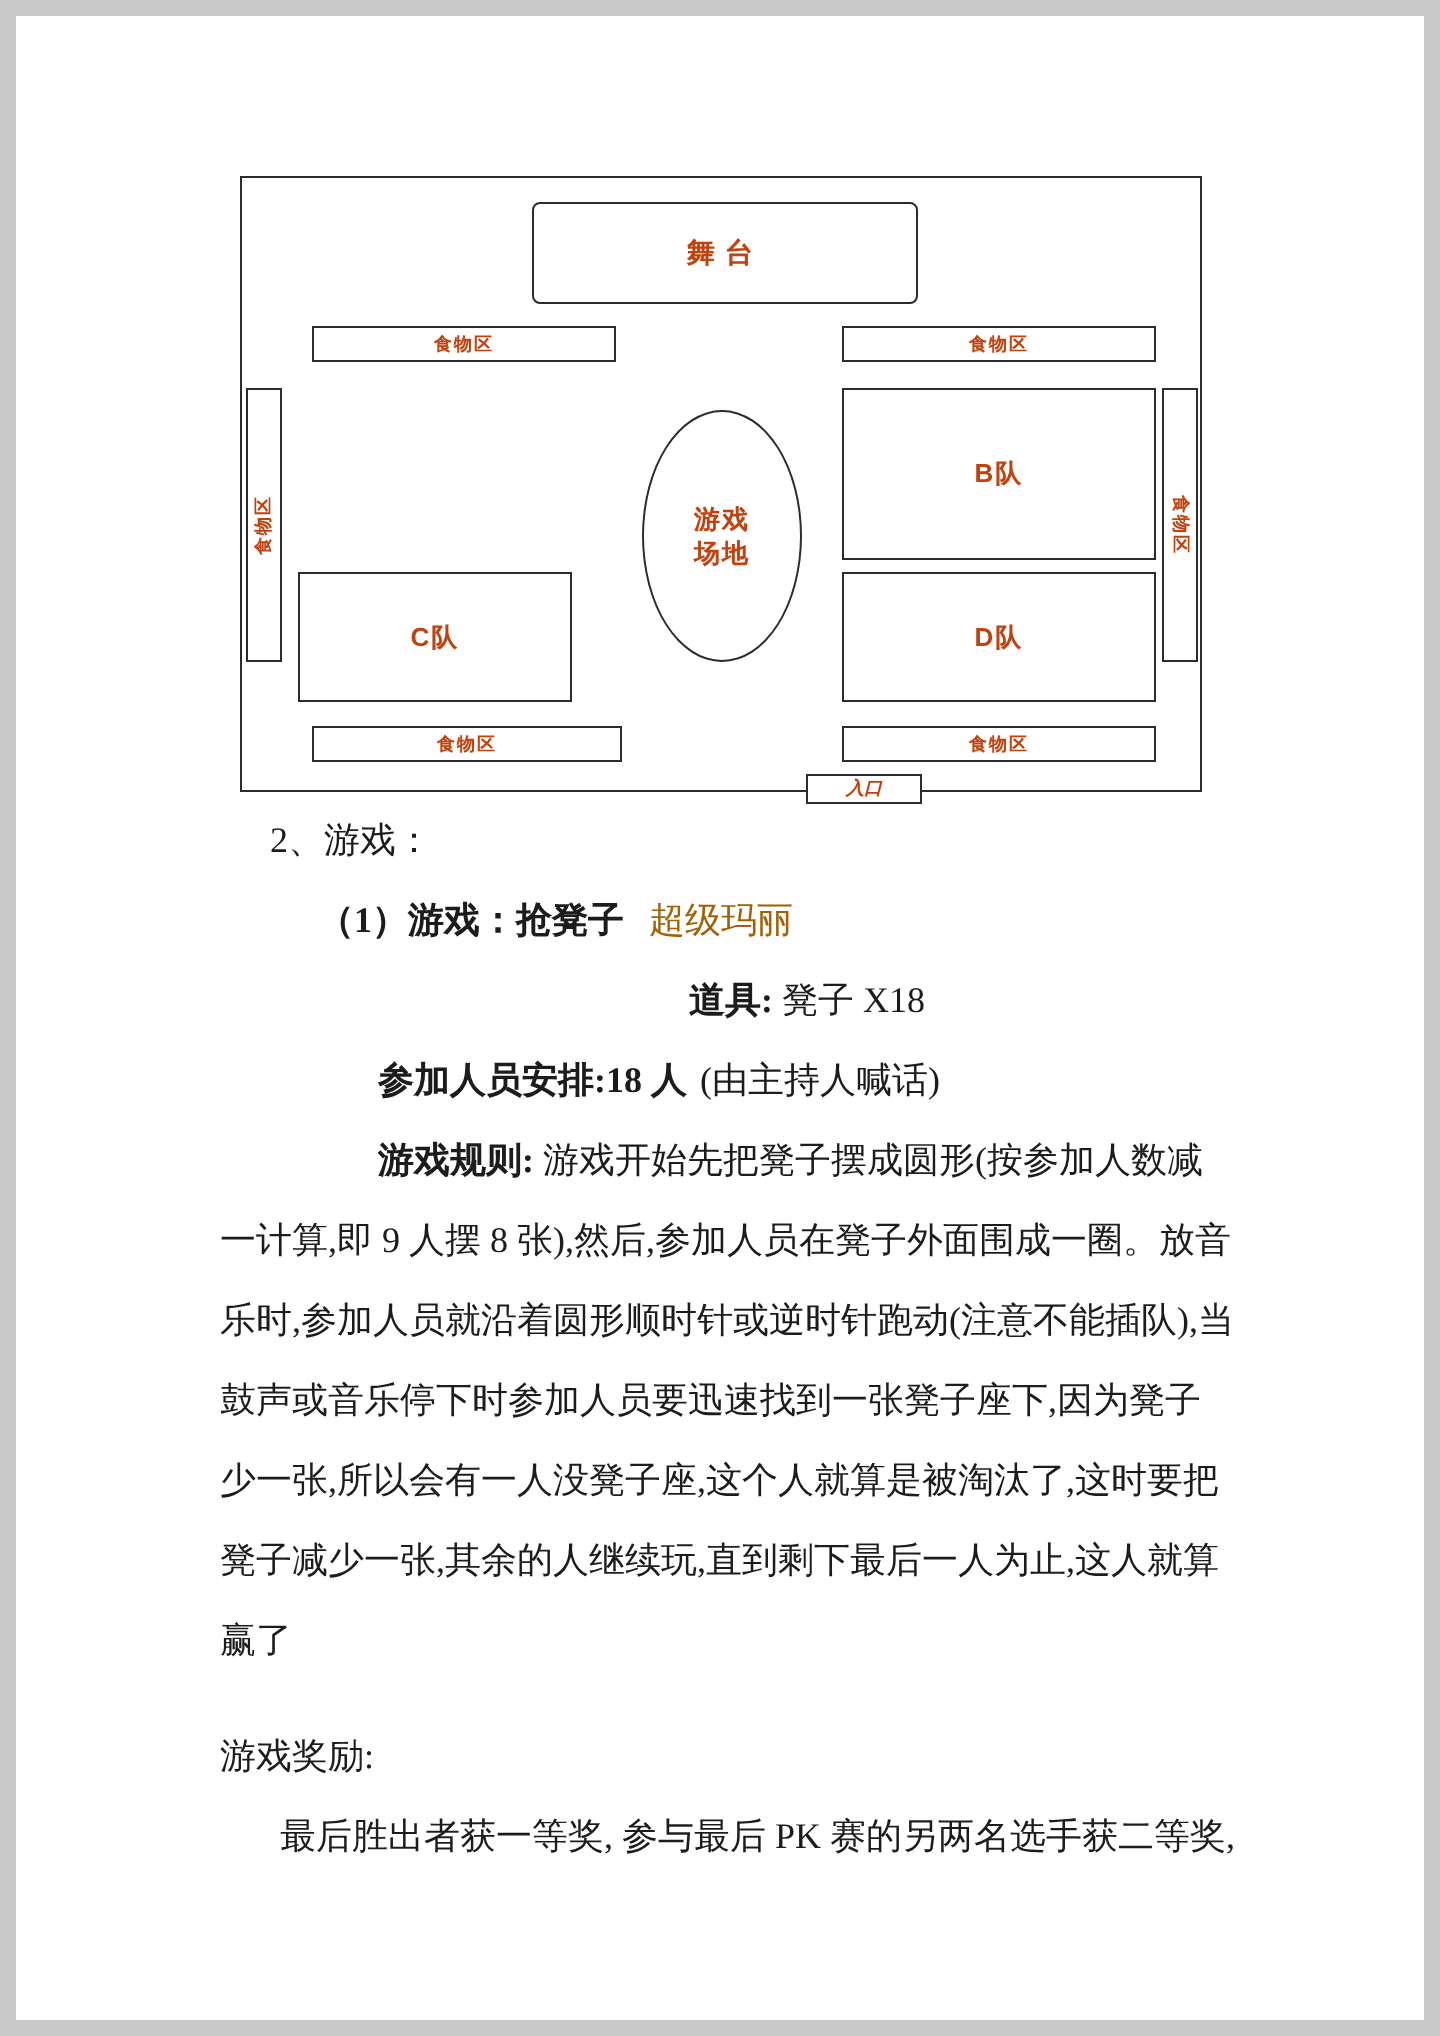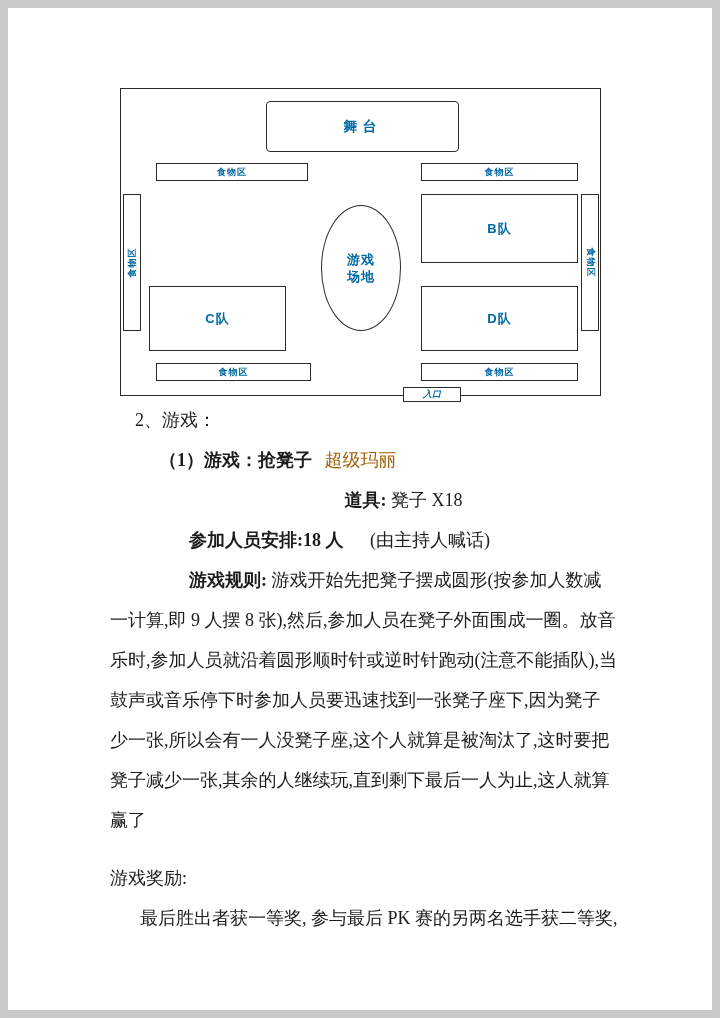--- a/index.html
+++ b/index.html
@@ -27,32 +27,32 @@
   }
   .dbox {
     position: absolute;
     border: 1px solid #2b2b2b;
     background: #fff;
     display: flex;
     align-items: center;
     justify-content: center;
     font-family: "Liberation Sans", "DejaVu Sans", sans-serif;
     font-weight: bold;
-    color: #0369a1;
+    color: #c2410c;
     box-sizing: border-box;
   }
   .stage  { left: 145px; top: 12px;  width: 193px; height: 51px; border-radius: 4px; font-size: 14px; letter-spacing: 5px; }
   .food-h { font-size: 9px; letter-spacing: 1px; }
   .ftl { left: 35px;  top: 74px;  width: 152px; height: 18px; }
   .ftr { left: 300px; top: 74px;  width: 157px; height: 18px; }
   .fbl { left: 35px;  top: 274px; width: 155px; height: 18px; }
   .fbr { left: 300px; top: 274px; width: 157px; height: 18px; }
   .team { font-size: 13px; letter-spacing: 1px; }
   .ta { left: 28px;  top: 105px; width: 159px; height: 69px; }
-  .tb { left: 300px; top: 105px; width: 157px; height: 69px; }
+  .tb { left: 300px; top: 105px; width: 157px; height: 86px; }
   .tc { left: 28px;  top: 197px; width: 137px; height: 65px; align-items: center; }
   .td { left: 300px; top: 197px; width: 157px; height: 65px; }
   .fleft  { left: 2px;   top: 105px; width: 18px; height: 137px; }
   .fright { left: 460px; top: 105px; width: 18px; height: 137px; }
   .vtext { white-space: nowrap; font-size: 9px; letter-spacing: 1px; }
   .fleft  .vtext { transform: rotate(-90deg); }
   .fright .vtext { transform: rotate(90deg); }
   .ellipse {
     left: 200px; top: 116px;
     width: 80px; height: 126px;
@@ -82,21 +82,21 @@
   .content p { margin: 0; }
   .p-section      { padding-left: 25px; }
   .p-game         { padding-left: 25px; }
   .p-props        { padding-left: 55px; text-align: center; }
   .p-participants { padding-left: 55px; }
   .p-rules        { text-indent: 55px; }
   .p-reward-title { padding-top: 18px; }
   .p-reward-line  { padding-left: 30px; }
   .b { font-weight: bold; margin-left: 24px; }
   .sub { margin-left: 8px; color: #a16207; }
-  .note { margin-left: 22px; font-weight: normal; }
+  .note { margin-left: 2px; font-weight: normal; }
 </style>
 </head>
 <body>
 
 <div class="page">
 
   <div class="diagram">
 
     <div class="dbox stage">
       <span>舞台</span>

